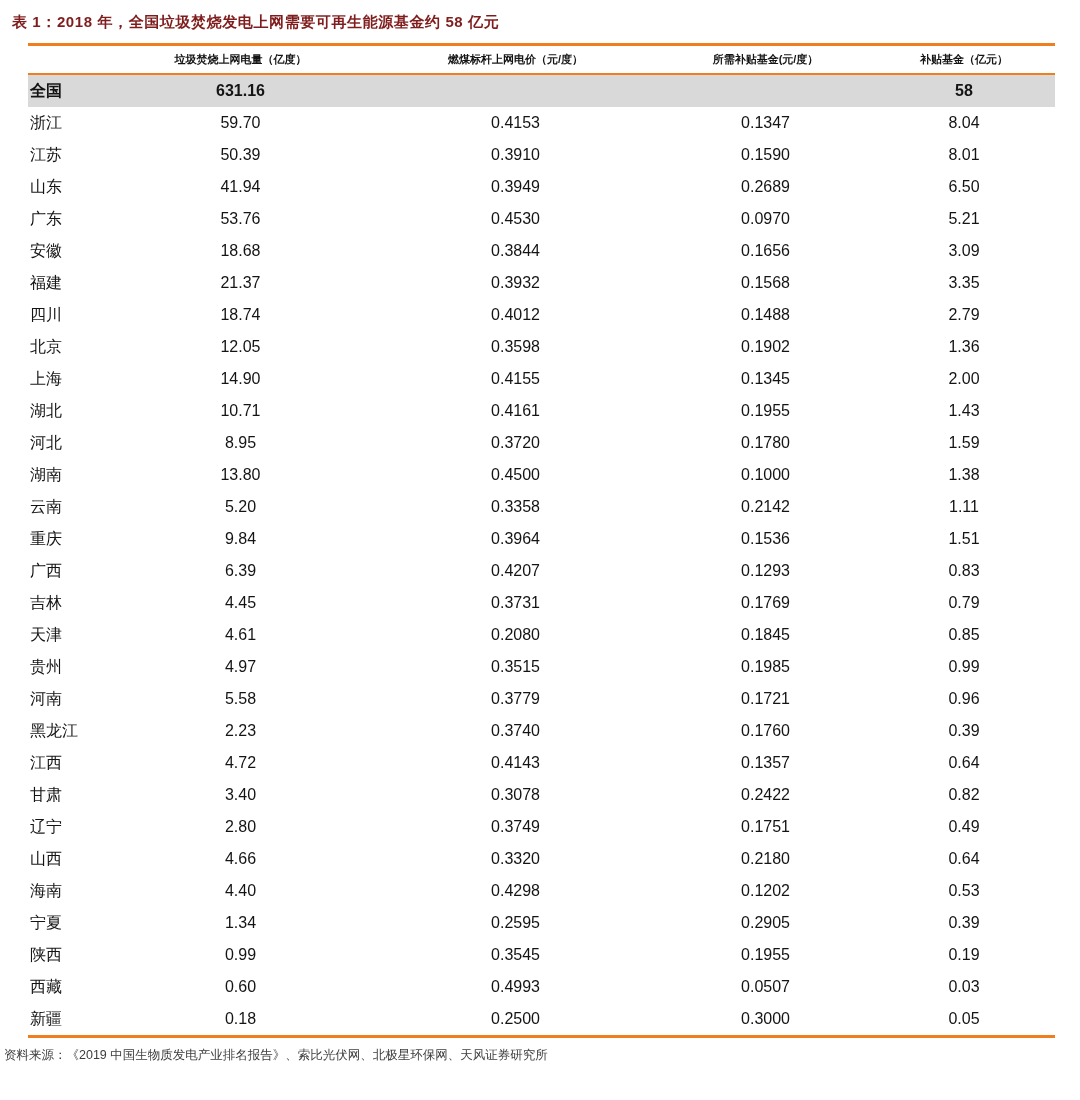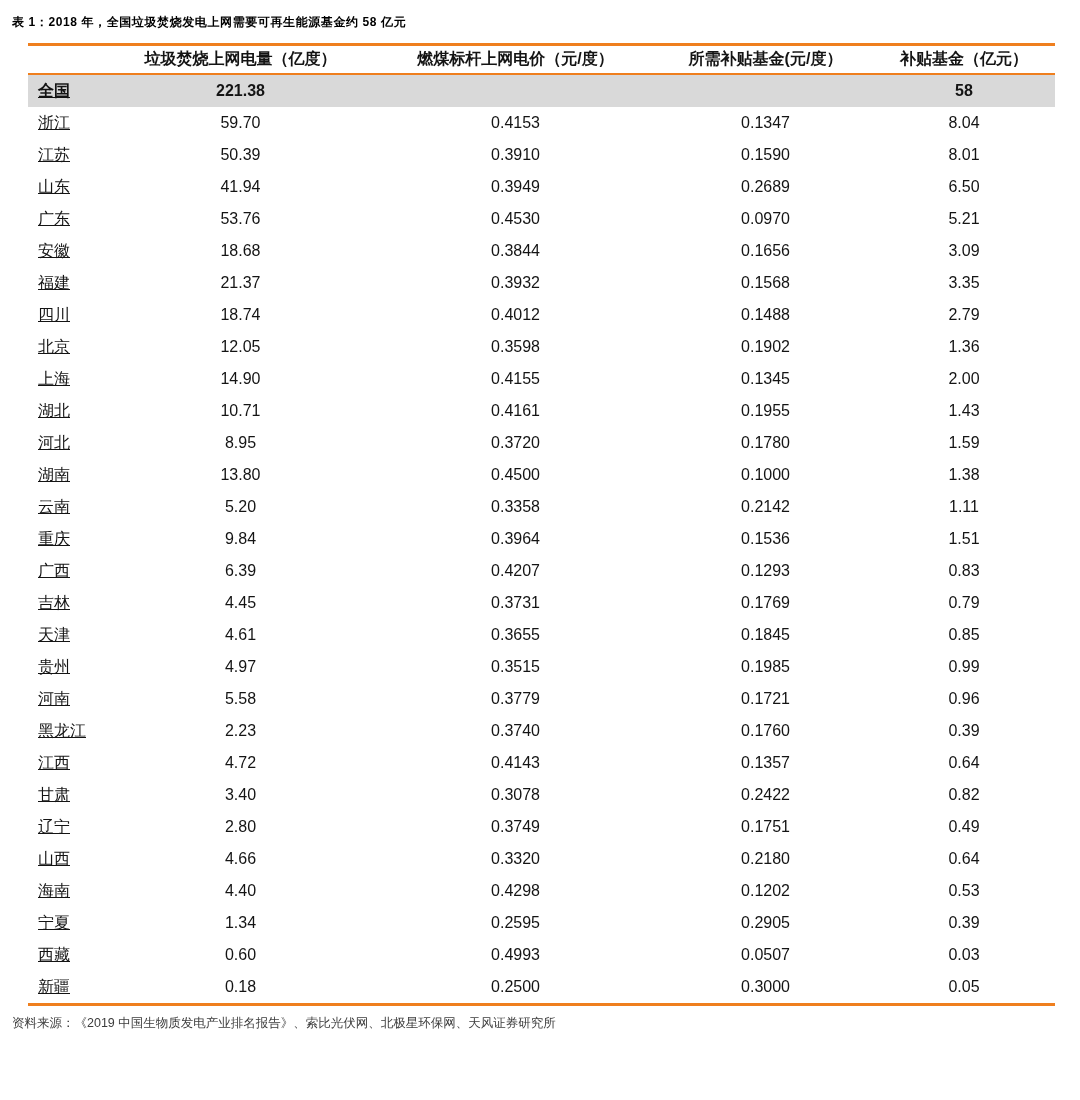--- a/index.html
+++ b/index.html
@@ -10,66 +10,65 @@
     font-family: "Liberation Sans", "DejaVu Sans", sans-serif;
   }
   .page {
     position: relative;
     width: 1080px;
     height: 1100px;
     overflow: hidden;
   }
   .title {
     margin: 12px 12px 0 12px;
-    font-size: 12px;
+    font-size: 15px;
     font-weight: bold;
     line-height: 20px;
     letter-spacing: 0.6px;
-    color: #000000;
+    color: #7f1d1d;
     white-space: nowrap;
   }
   table.data {
     border-collapse: collapse;
     table-layout: fixed;
     width: 1027px;
     margin: 11px 0 0 28px;
     border-top: 3px solid var(--accent, #EF7F1E);
     border-bottom: 3px solid var(--accent, #EF7F1E);
   }
   table.data thead th {
     height: 27px;
     padding: 0;
-    font-size: 16px;
+    font-size: 11px;
     font-weight: bold;
     color: #141414;
     text-align: center;
     border-bottom: 2px solid var(--accent, #EF7F1E);
     white-space: nowrap;
   }
   table.data tbody td {
     height: 32px;
     padding: 0;
     font-size: 16px;
     color: #141414;
     text-align: center;
     white-space: nowrap;
   }
   table.data tbody td:first-child {
     text-align: left;
-    padding-left: 10px;
-    text-decoration: underline;
+    padding-left: 2px;
   }
   table.data tbody tr.total {
     background: var(--highlight, #D9D9D9);
   }
   table.data tbody tr.total td {
     font-weight: bold;
   }
   .source {
-    margin: 9px 0 0 12px;
+    margin: 9px 0 0 4px;
     font-size: 12.5px;
     line-height: 16px;
     color: #3C3C3C;
     white-space: nowrap;
   }
 </style>
 </head>
 <body>
 
 <div class="page">
@@ -89,21 +88,21 @@
         <th></th>
         <th>垃圾焚烧上网电量（亿度）</th>
         <th>燃煤标杆上网电价（元/度）</th>
         <th>所需补贴基金(元/度）</th>
         <th>补贴基金（亿元）</th>
       </tr>
     </thead>
     <tbody id="table-body">
         <tr class="total">
           <td>全国</td>
-          <td>221.38</td>
+          <td>631.16</td>
           <td></td>
           <td></td>
           <td>58</td>
         </tr>
         <tr class="">
           <td>浙江</td>
           <td>59.70</td>
           <td>0.4153</td>
           <td>0.1347</td>
           <td>8.04</td>
@@ -209,21 +208,21 @@
         <tr class="">
           <td>吉林</td>
           <td>4.45</td>
           <td>0.3731</td>
           <td>0.1769</td>
           <td>0.79</td>
         </tr>
         <tr class="">
           <td>天津</td>
           <td>4.61</td>
-          <td>0.3655</td>
+          <td>0.2080</td>
           <td>0.1845</td>
           <td>0.85</td>
         </tr>
         <tr class="">
           <td>贵州</td>
           <td>4.97</td>
           <td>0.3515</td>
           <td>0.1985</td>
           <td>0.99</td>
         </tr>
@@ -277,20 +276,27 @@
           <td>0.53</td>
         </tr>
         <tr class="">
           <td>宁夏</td>
           <td>1.34</td>
           <td>0.2595</td>
           <td>0.2905</td>
           <td>0.39</td>
         </tr>
         <tr class="">
+          <td>陕西</td>
+          <td>0.99</td>
+          <td>0.3545</td>
+          <td>0.1955</td>
+          <td>0.19</td>
+        </tr>
+        <tr class="">
           <td>西藏</td>
           <td>0.60</td>
           <td>0.4993</td>
           <td>0.0507</td>
           <td>0.03</td>
         </tr>
         <tr class="">
           <td>新疆</td>
           <td>0.18</td>
           <td>0.2500</td>

